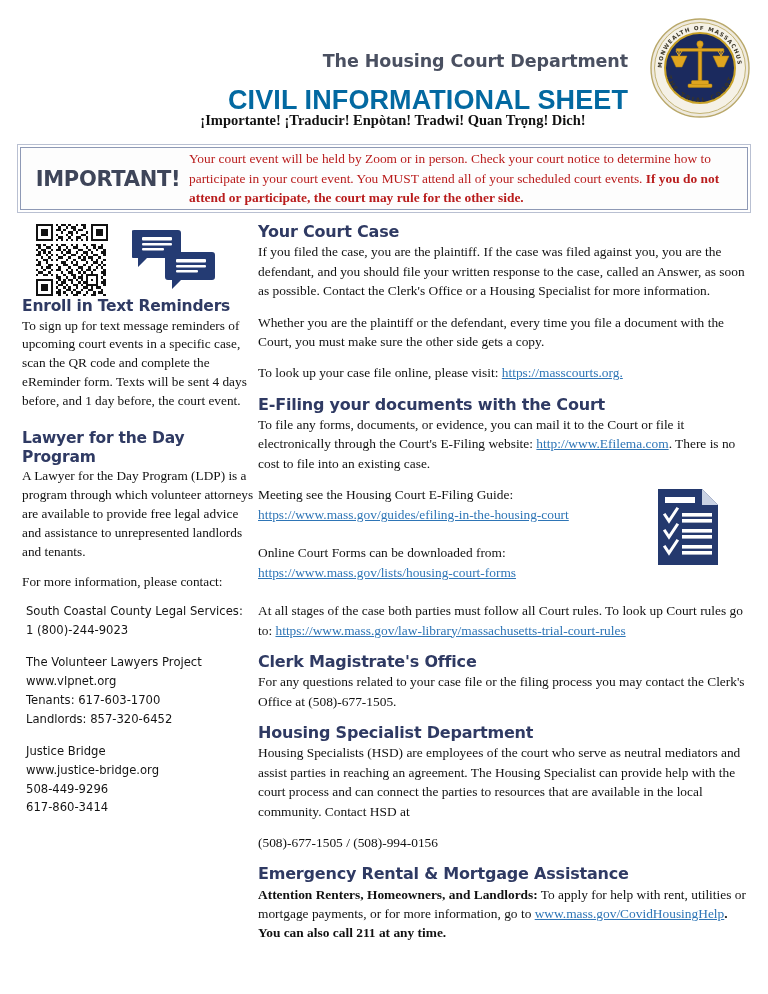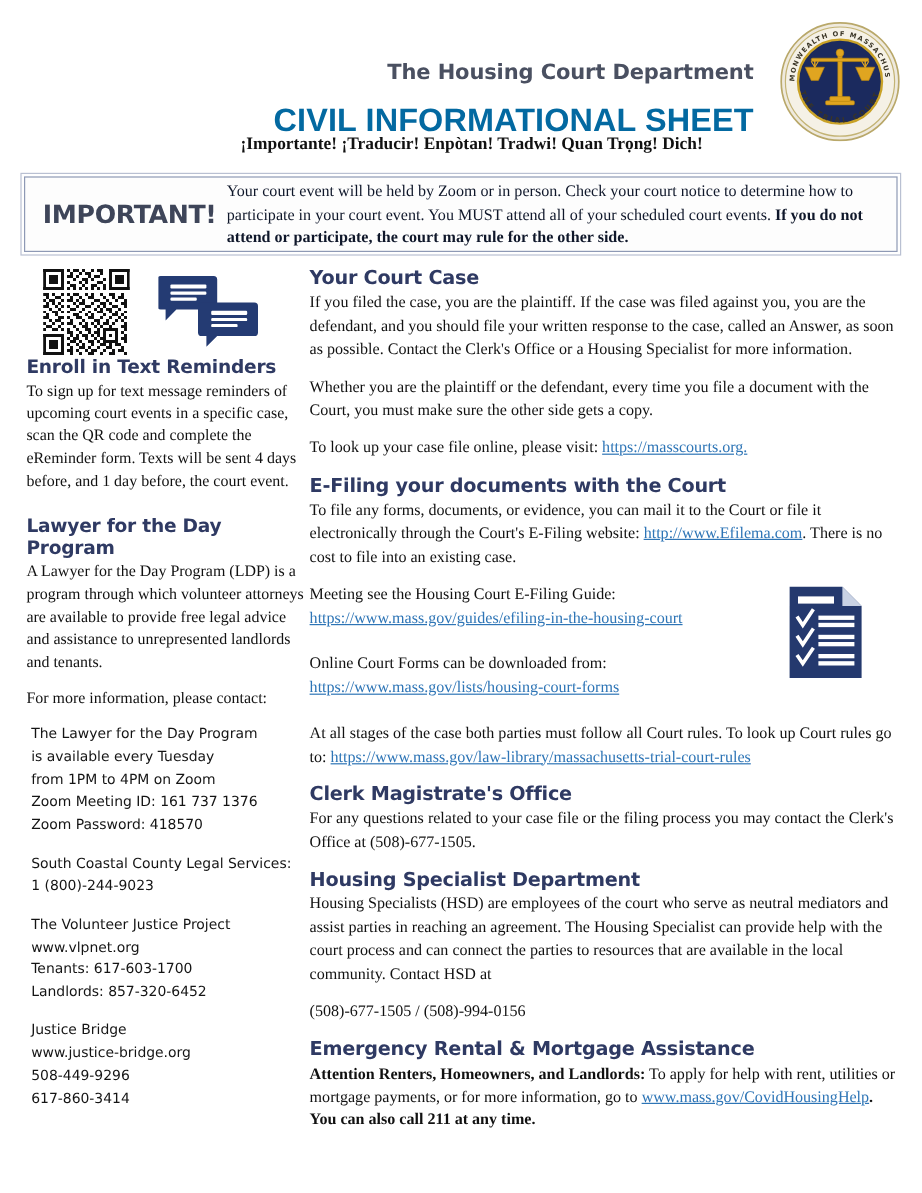--- a/index.html
+++ b/index.html
@@ -93,21 +93,21 @@
     font-weight: 600;
     color: #3e4559;
     letter-spacing: -0.3px;
     padding-left: 6px;
   }
   .important-body {
     flex: 1;
     font-family: "Liberation Serif", serif;
     font-size: 13.4px;
     line-height: 1.46;
-    color: #0f172a;
+    color: #b91c1c;
     padding-right: 14px;
   }
   .important-body b { font-weight: bold; }
 
   
   .col-left {
     position: absolute;
     left: 22px; top: 222px;
     width: 232px;
   }
@@ -498,35 +498,28 @@
 
     <h2 class="sec">Enroll in Text Reminders</h2>
     <p class="body">To sign up for text message reminders of upcoming court events in a specific case, scan the QR code and complete the eReminder form.  Texts will be sent 4 days before, and 1 day before, the court event.</p>
 
     <div class="spacer-sm"></div>
 
     <h2 class="sec">Lawyer for the Day Program</h2>
     <p class="body">A Lawyer for the Day Program (LDP) is a program through which volunteer attorneys are available to provide free legal advice and assistance to unrepresented landlords and tenants.</p>
     <p class="body">For more information, please contact:</p>
 
-    <div class="contact-block">
-      <div>The Lawyer for the Day Program</div>
-      <div>is available every Tuesday</div>
-      <div>from 1PM to 4PM on Zoom</div>
-      <div>Zoom Meeting ID: 161 737 1376</div>
-      <div>Zoom Password: 418570</div>
-    </div>
 
     <div class="contact-block">
       <div>South Coastal County Legal Services:</div>
       <div>1 (800)-244-9023</div>
     </div>
 
     <div class="contact-block">
-      <div>The Volunteer Justice Project</div>
+      <div>The Volunteer Lawyers Project</div>
       <div>www.vlpnet.org</div>
       <div>Tenants: 617-603-1700</div>
       <div>Landlords: 857-320-6452</div>
     </div>
 
     <div class="contact-block">
       <div>Justice Bridge</div>
       <div>www.justice-bridge.org</div>
       <div>508-449-9296</div>
       <div>617-860-3414</div>

